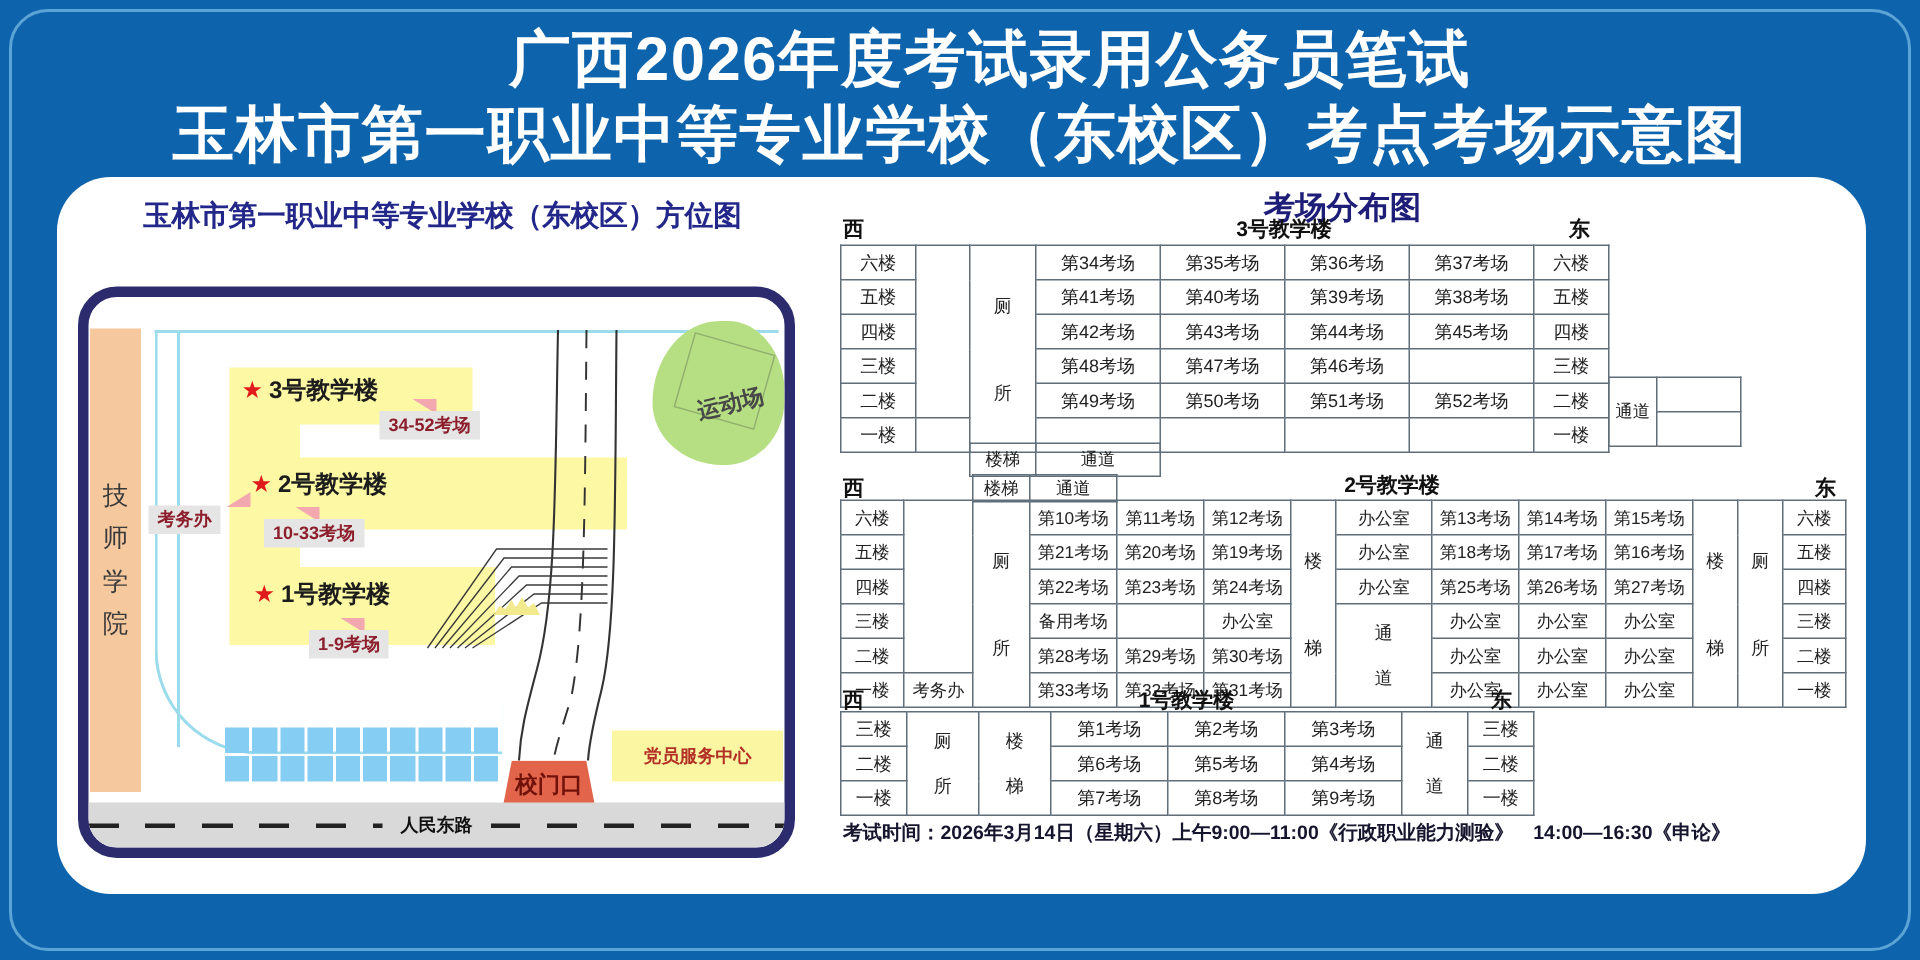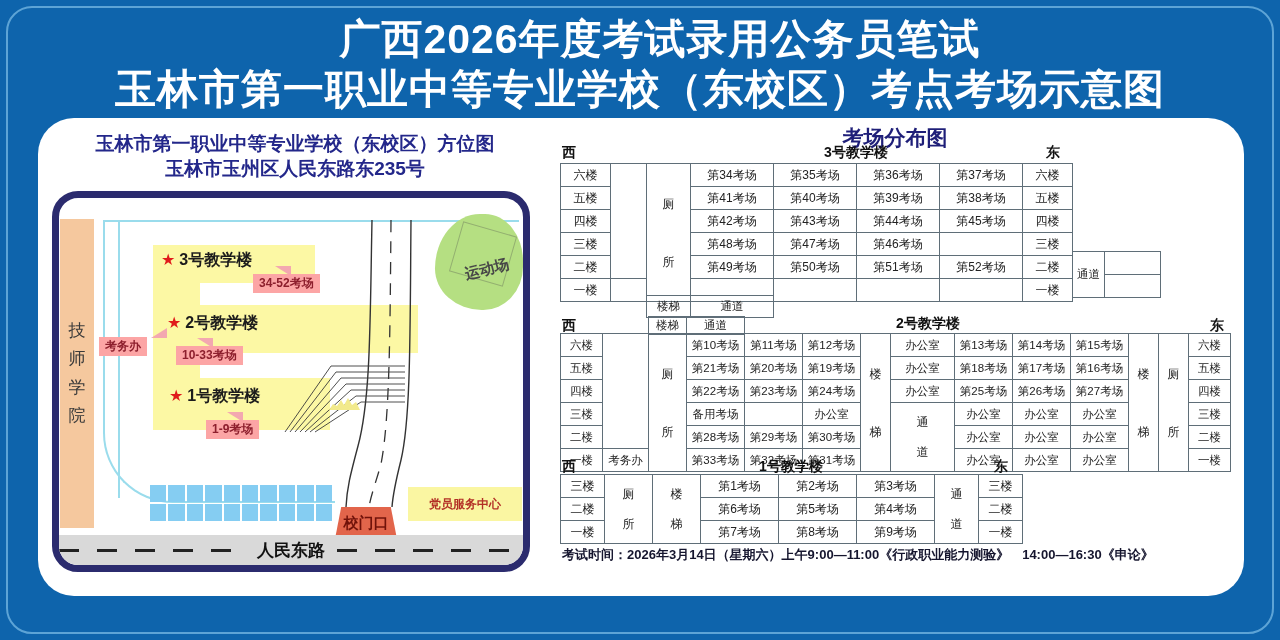--- a/index.html
+++ b/index.html
@@ -16,34 +16,34 @@
   .panel{position:absolute;left:38px;top:118px;width:1206px;height:478px;background:#ffffff;border-radius:36px;}
   
   .mhead{position:absolute;left:7px;width:500px;text-align:center;color:#23278a;font-weight:bold;font-size:19px;}
   .mapframe{position:absolute;left:14px;top:73px;width:464px;height:367px;border:7px solid #2b2b6e;border-radius:26px;background:#fff;overflow:hidden;}
   .orange{position:absolute;left:1px;top:21px;width:34px;height:309px;background:#f5c89e;display:flex;align-items:center;justify-content:center;}
   .orange div{width:1.1em;word-break:break-all;text-align:center;font-size:17px;line-height:1.65;color:#3a3a3a;}
   .cy{position:absolute;border:0 solid #9adcec;}
   .bldg{position:absolute;background:#fcf8a4;}
   .blabel{position:absolute;font-size:16px;font-weight:600;color:#1c1c1c;white-space:nowrap;}
   .blabel .st{color:#e01b1b;margin-right:4px;}
-  .callout{position:absolute;background:#fca5a5;color:#8d1f2d;font-weight:bold;font-size:12px;padding:1px 6px;white-space:nowrap;}
+  .callout{position:absolute;background:#e5e5e5;color:#8d1f2d;font-weight:bold;font-size:12px;padding:1px 6px;white-space:nowrap;}
   .ptr{position:absolute;width:0;height:0;border-style:solid;}
   .sports{position:absolute;left:376px;top:16px;width:88px;height:96px;background:#b5df82;border-radius:52% 44% 46% 54%/58% 50% 46% 44%;}
   .track{position:absolute;left:396px;top:30px;width:54px;height:50px;border:1px solid #93af70;transform:rotate(16deg);}
   .sportstxt{position:absolute;left:386px;top:62px;width:84px;text-align:center;font-size:15px;font-weight:bold;color:#474747;transform:rotate(-14deg);}
   .stalls{position:absolute;left:91px;top:287px;width:182px;height:36px;display:grid;grid-template-columns:repeat(10,1fr);grid-template-rows:1fr 1fr;gap:2px;}
   .stalls div{background:#85cdf2;}
   .gate{position:absolute;left:276px;top:309px;width:62px;height:32px;background:#e2654b;clip-path:polygon(10% 0,90% 0,100% 100%,0 100%);
         display:flex;align-items:center;justify-content:center;font-size:15px;font-weight:bold;color:#70120a;}
   .party{position:absolute;left:349px;top:289px;width:114px;height:34px;background:#faf6a2;display:flex;align-items:center;justify-content:center;
         font-size:12px;font-weight:bold;color:#b33026;}
   .roadband{position:absolute;left:0;top:337px;width:464px;height:30px;background:#d9d9d9;display:flex;align-items:center;}
   .dash{height:3px;flex:1;background:repeating-linear-gradient(90deg,#222 0 20px,transparent 20px 38px);}
-  .roadname{font-size:17px;font-weight:bold;color:#111;padding:0 12px;white-space:nowrap;}
+  .roadname{font-size:12px;font-weight:bold;color:#111;padding:0 12px;white-space:nowrap;}
   
   .dtitle{position:absolute;left:522px;top:6px;width:670px;text-align:center;font-size:21px;font-weight:bold;color:#1e1e78;}
   .hdr{position:absolute;font-size:14px;font-weight:bold;color:#111;white-space:nowrap;}
   .cname{position:absolute;text-align:center;font-size:14px;font-weight:bold;color:#111;}
   table.t{border-collapse:collapse;table-layout:fixed;position:absolute;}
   table.t td{border:1px solid #5f6e78;font-size:12px;color:#222;text-align:center;vertical-align:middle;padding:0;overflow:hidden;white-space:nowrap;height:22px;}
   table.t tr{height:22px;}
   table.small td{height:19px;font-size:11.5px;}
   table.b2 td{font-size:11.5px;}
   td.fl{border-color:#2fa0c8;margin-top:48px;}
@@ -56,21 +56,20 @@
 <body>
 
 <div class="frame"></div>
 
 <div class="title t1">广西2026年度考试录用公务员笔试</div>
 <div class="title t2">玉林市第一职业中等专业学校（东校区）考点考场示意图</div>
 
 <div class="panel">
 
   <div class="mhead" style="top:13px;">玉林市第一职业中等专业学校（东校区）方位图</div>
-  <div class="mhead" style="top:38px;">玉林市玉州区人民东路东235号</div>
 
   <div class="mapframe">
 
     <div class="orange">
       <div>技师学院</div>
     </div>
 
     <div class="cy" style="left:44px;top:22px;width:416px;border-top:2px solid #9adcec;"></div>
     <div class="cy" style="left:44px;top:22px;width:230px;height:281px;border-left:2px solid #9adcec;border-bottom:2px solid #9adcec;border-bottom-left-radius:70px;"></div>
     <div class="cy" style="left:59px;top:22px;height:278px;border-left:2px solid #9adcec;"></div>

